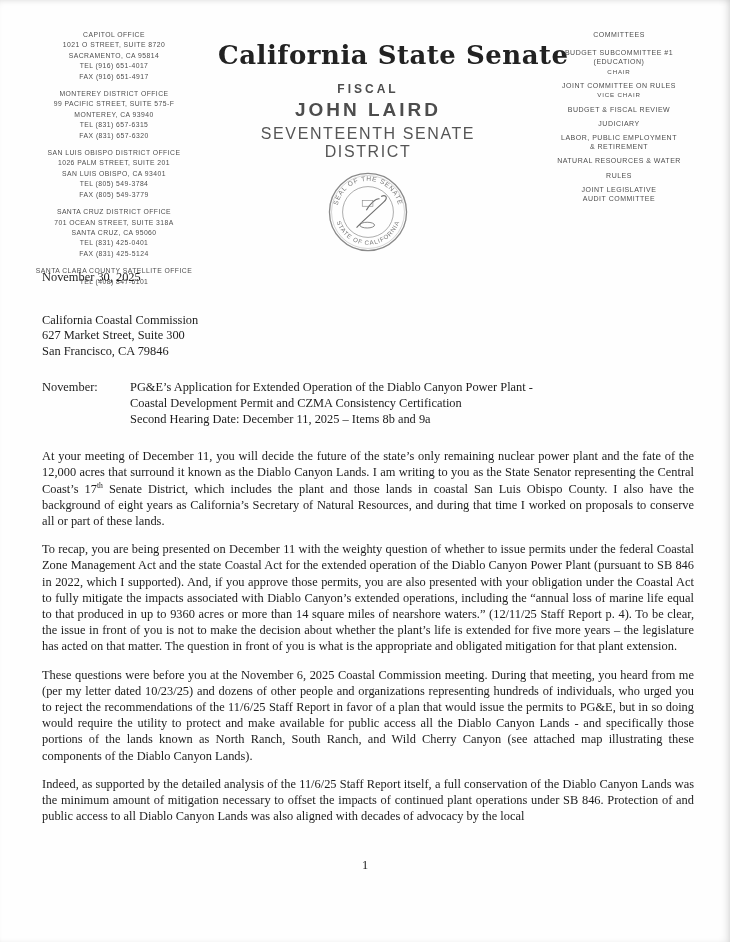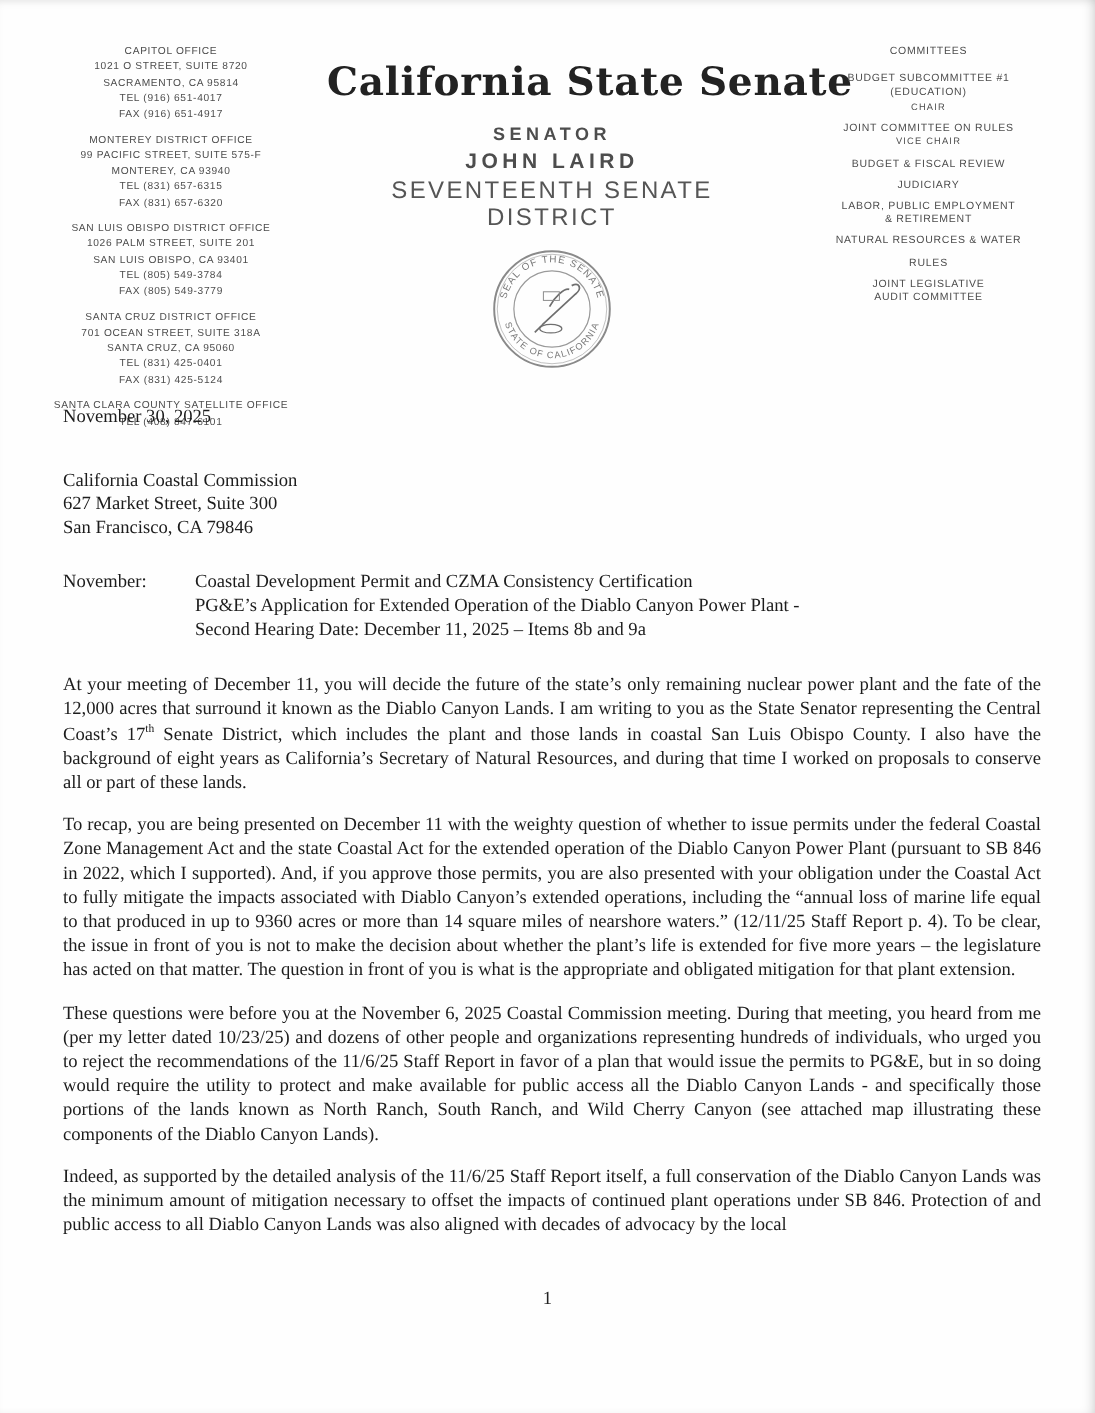--- a/index.html
+++ b/index.html
@@ -15,21 +15,21 @@
     font-family:"Liberation Sans", sans-serif;font-size:6.8px;line-height:10.4px;
     color:#4d4d4d;letter-spacing:.45px;
   }
   .office{margin-bottom:7px;}
   .masthead{position:absolute;left:218px;top:40px;width:300px;text-align:center;color:#2e2e2e;}
   .senate-title{
     font-family:"DejaVu Serif", serif;font-weight:bold;font-size:26px;
     white-space:nowrap;letter-spacing:.5px;color:#222;
   }
   .senator-label{margin-top:12px;font-family:"Liberation Sans", sans-serif;font-size:12px;letter-spacing:3px;color:#4d4d4d;font-weight:bold;}
-  .senator-name{margin-top:3px;font-family:"Liberation Sans", sans-serif;font-size:14px;letter-spacing:3px;color:#4d4d4d;font-weight:bold;}
+  .senator-name{margin-top:3px;font-family:"Liberation Sans", sans-serif;font-size:19px;letter-spacing:3px;color:#4d4d4d;font-weight:bold;}
   .district-line{margin-top:4px;font-family:"Liberation Sans", sans-serif;font-size:16px;letter-spacing:1.6px;color:#555;}
   .seal{margin-top:10px;}
   .committees{
     position:absolute;right:4px;top:30px;width:214px;text-align:center;
     font-family:"Liberation Sans", sans-serif;font-size:7px;line-height:9.6px;
     color:#4d4d4d;letter-spacing:.5px;
   }
   .committees-heading{margin-bottom:8px;}
   .committee{margin-bottom:4.5px;}
   .committee .role{font-size:6.2px;letter-spacing:.8px;}
@@ -85,21 +85,21 @@
         <div class="office-line">FAX (831) 425-5124</div>
       </div>
       <div class="office">
         <div class="office-title">SANTA CLARA COUNTY SATELLITE OFFICE</div>
         <div class="office-line">TEL (408) 847-6101</div>
       </div>
     </div>
 
   <div class="masthead">
     <div class="senate-title">California State Senate</div>
-    <div class="senator-label">SENATOR</div>
+    <div class="senator-label">FISCAL</div>
     <div class="senator-name">JOHN LAIRD</div>
     <div class="district-line">SEVENTEENTH SENATE DISTRICT</div>
     <div class="seal">
       <svg width="82" height="82" viewBox="0 0 100 100" aria-hidden="true">
         <circle cx="50" cy="50" r="47" fill="none" stroke="#8a8a8a" stroke-width="1.6"></circle>
         <circle cx="50" cy="50" r="44.5" fill="none" stroke="#aaaaaa" stroke-width="0.6"></circle>
         <circle cx="50" cy="50" r="31" fill="none" stroke="#9a9a9a" stroke-width="1"></circle>
         <defs>
           <path id="arcTop" d="M 12,50 A 38,38 0 0 1 88,50"></path>
           <path id="arcBottom" d="M 10,50 A 40,40 0 0 0 90,50"></path>
@@ -159,22 +159,22 @@
   <div class="letter-body">
     <div class="date-line">November 30, 2025</div>
     <div class="recipient" id="recipient">
         <div class="recipient-line">California Coastal Commission</div>
         <div class="recipient-line">627 Market Street, Suite 300</div>
         <div class="recipient-line">San Francisco, CA  79846</div>
       </div>
     <div class="subject-row">
       <div class="subject-label">November:</div>
       <div class="subject-lines" id="subject-lines">
+          <div class="subject-line"><span>PG&amp;E’s Application for Extended Operation of the Diablo Canyon Power Plant -</span></div>
           <div class="subject-line"><span>Coastal Development Permit and CZMA Consistency Certification</span></div>
-          <div class="subject-line"><span>PG&amp;E’s Application for Extended Operation of the Diablo Canyon Power Plant -</span></div>
           <div class="subject-line"><span class="u">Second Hearing Date: December 11, 2025 – Items 8b and 9a</span></div>
         </div>
     </div>
     <div id="paragraphs">
         <p class="para"><span>At your meeting of December 11, you will decide the future of the state’s only remaining nuclear power plant and the fate of the 12,000 acres that surround it known as the Diablo Canyon Lands.  I am writing to you as the State Senator representing the Central Coast’s 17</span><sup>th</sup><span> Senate District, which includes the plant and those lands in coastal San Luis Obispo County.  I also have the background of eight years as California’s Secretary of Natural Resources, and during that time I worked on proposals to conserve all or part of these lands.</span></p>
         <p class="para"><span>To recap, you are being presented on December 11 with the weighty question of whether to issue permits under the federal Coastal Zone Management Act and the state Coastal Act for the extended operation of the Diablo Canyon Power Plant (pursuant to SB 846 in 2022, which I supported).  And, if you approve those permits, you are also presented with your obligation under the Coastal Act to fully mitigate the impacts associated with Diablo Canyon’s extended operations, including the “annual loss of marine life equal to that produced in up to 9360 acres or more than 14 square miles of nearshore waters.” (12/11/25 Staff Report p. 4).  To be clear, the issue in front of you is not to make the decision about whether the plant’s life is extended for five more years – the legislature has acted on that matter.  The question in front of you is what is the appropriate and obligated mitigation for that plant extension.</span></p>
         <p class="para"><span>These questions were before you at the November 6, 2025 Coastal Commission meeting.  During that meeting, you heard from me (per my letter dated 10/23/25) and dozens of other people and organizations representing hundreds of individuals, who urged you to </span><span class="u">reject</span><span> the recommendations of the 11/6/25 Staff Report in favor of a plan that would issue the permits to PG&amp;E, but in so doing would require the utility to protect and make available for public access </span><span class="i">all the Diablo Canyon Lands</span><span> - and specifically those portions of the lands known as North Ranch, South Ranch, and Wild Cherry Canyon (see attached map illustrating these components of the Diablo Canyon Lands).</span></p>
         <p class="para"><span>Indeed, as supported by the detailed analysis of the 11/6/25 Staff Report itself, a full conservation of the Diablo Canyon Lands was the </span><span class="i">minimum amount of mitigation necessary</span><span> to offset the impacts of continued plant operations under SB 846.  Protection of and public access to all Diablo Canyon Lands was also aligned with decades of advocacy by the local</span></p>
       </div>
   </div>

